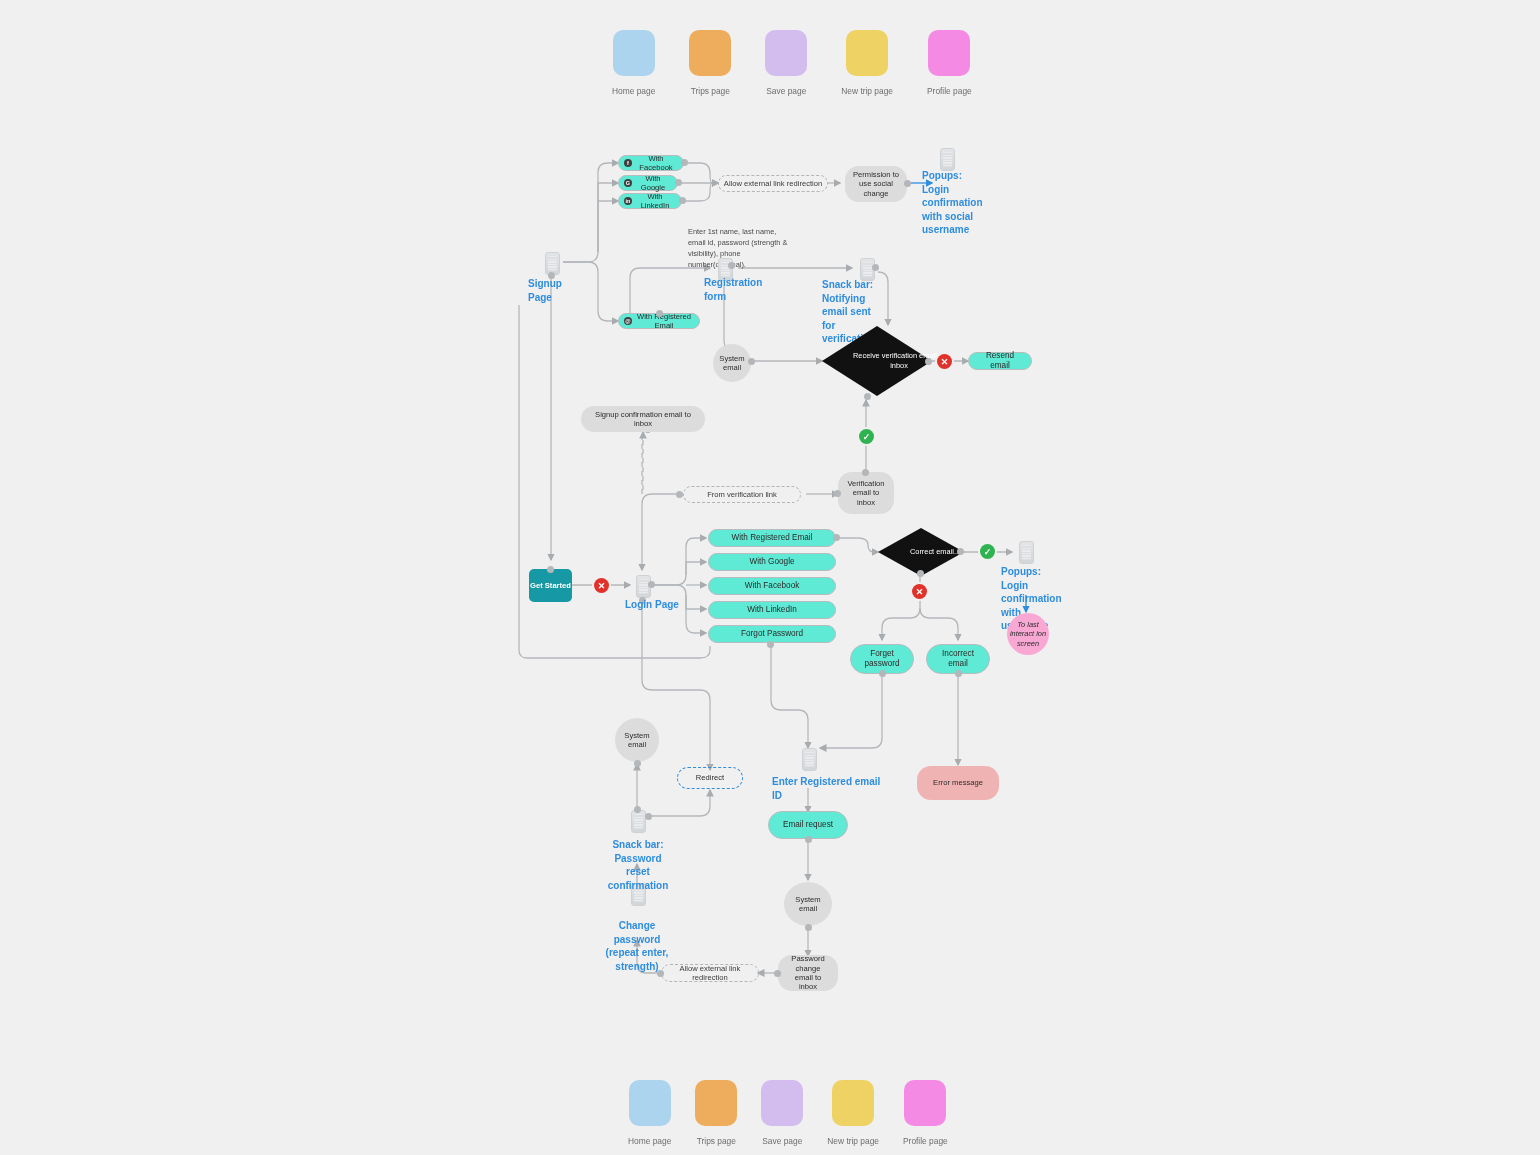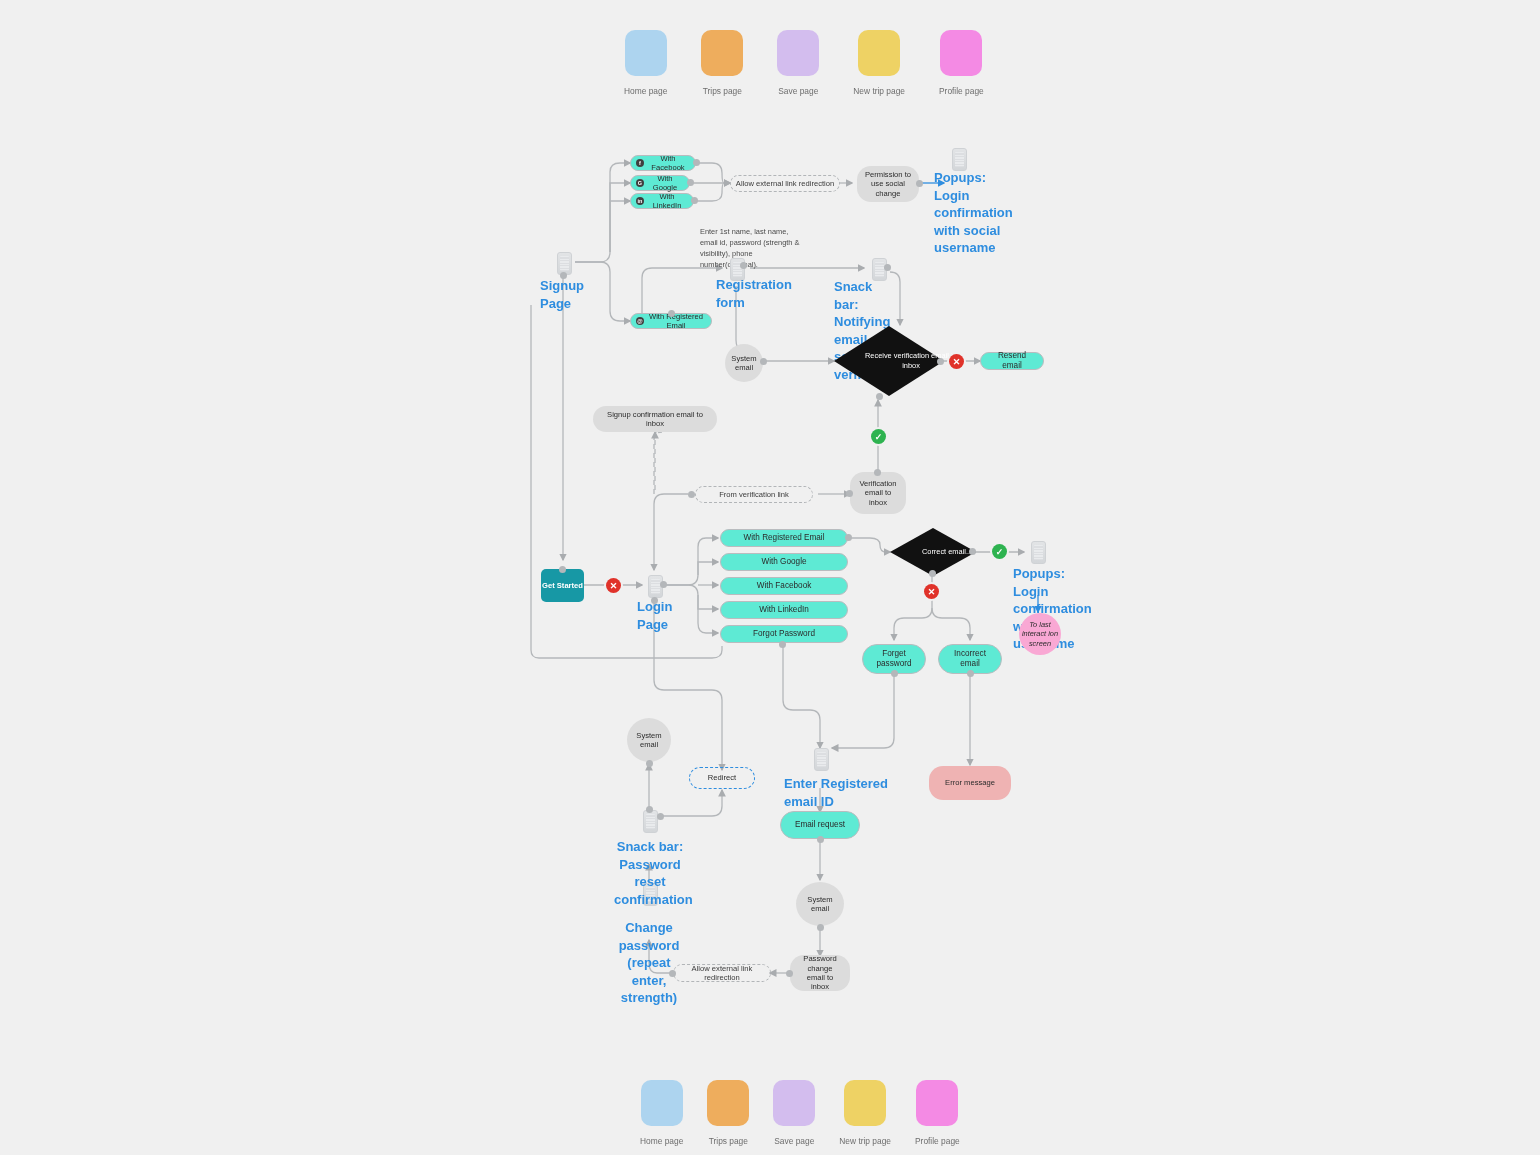--- a/index.html
+++ b/index.html
@@ -4,21 +4,21 @@
 <title>Auth Flow Diagram</title>
 <style>
   html,body{margin:0;padding:0;}
   body{
     width:1540px;height:1155px;
     background:#f0f0f0;
     font-family:"Liberation Sans", sans-serif;
     overflow:hidden;
     position:relative;
   }
-  #canvas{position:absolute;left:12px;top:0;width:1320px;height:1155px;}
+  #canvas{position:absolute;left:0;top:0;width:1320px;height:1155px;}
   svg#wires{position:absolute;left:0;top:0;width:1540px;height:1155px;pointer-events:none;}
 
   
   .node{position:absolute;box-sizing:border-box;display:flex;align-items:center;justify-content:center;text-align:center;}
   .lbl{display:block;line-height:1.25;}
 
   
   .pill{
     background:#5eead4;border:1px solid #b9bcbf;border-radius:14px;
     font-size:7.6px;color:#2b2b2b;padding:2px 6px;
@@ -51,21 +51,21 @@
   
   .lblue{background:#f9a8d4;border-radius:50%;font-size:7.4px;color:#2b2b2b;line-height:1.3;font-style:italic;}
 
   
   .phone{position:absolute;width:13px;height:21px;border-radius:3px;
      background:linear-gradient(#e2e4e6,#d3d6d9);border:1px solid #cfd2d5;}
   .phone:after{content:"";position:absolute;left:2px;top:3px;right:2px;bottom:3px;
      background:repeating-linear-gradient(#e9ebed 0 1.4px,#dcdee1 1.4px 2.6px);border-radius:1px;}
 
   
-  .cap{position:absolute;color:#2e8ddf;font-size:13px;line-height:1.35;font-weight:bold;}
+  .cap{position:absolute;color:#2e8ddf;font-size:10px;line-height:1.35;font-weight:bold;}
   .note{position:absolute;color:#4a4a4a;font-size:7.4px;line-height:1.5;}
 
   
   .dot{position:absolute;width:7px;height:7px;border-radius:50%;background:#b4b7ba;}
 
   
   .badge{position:absolute;width:15px;height:15px;border-radius:50%;display:flex;
      align-items:center;justify-content:center;color:#fff;font-size:9px;font-weight:bold;
      box-shadow:0 0 0 2px #f0f0f0;}
   .badge.ok{background:#2eb350;}

